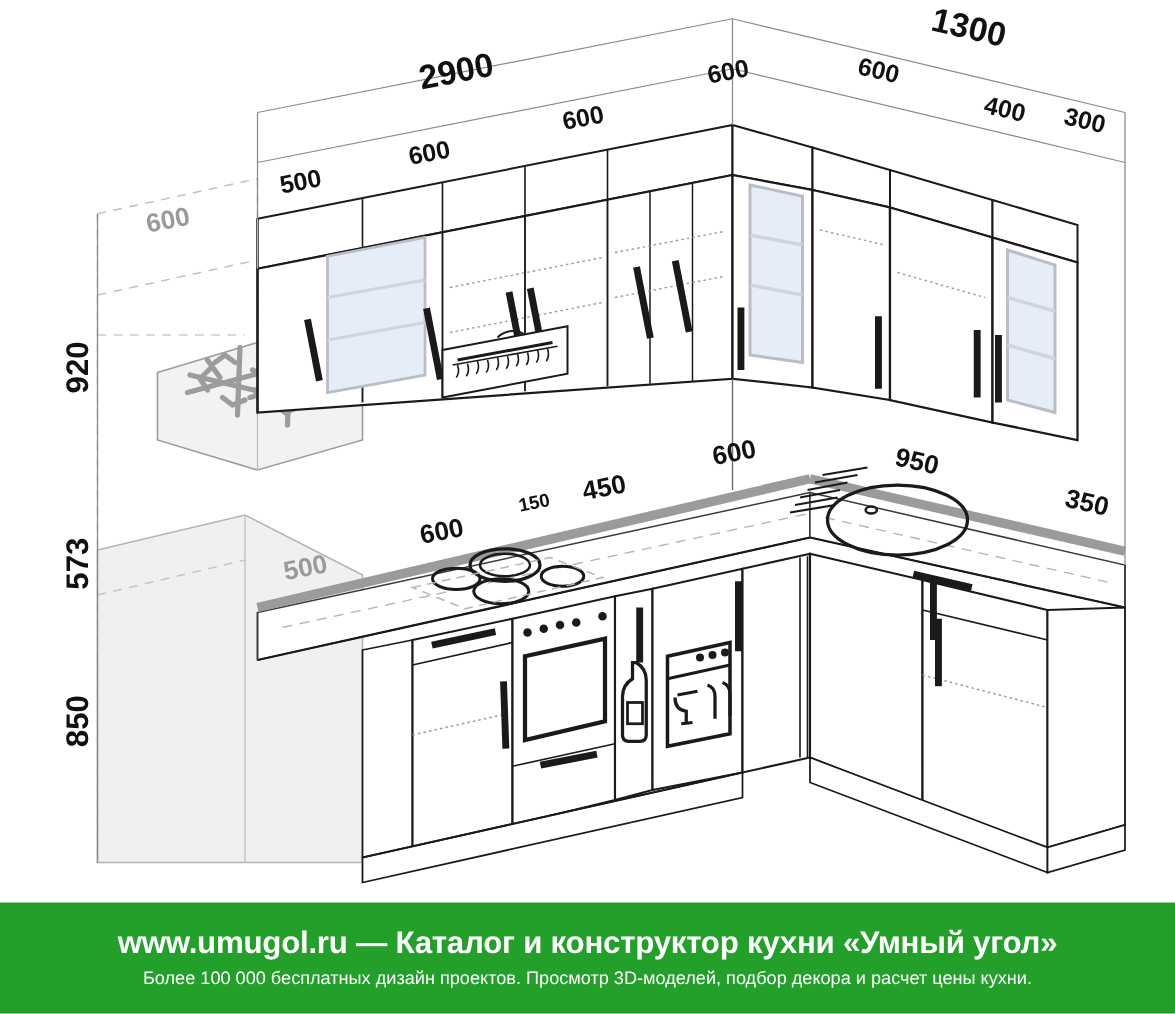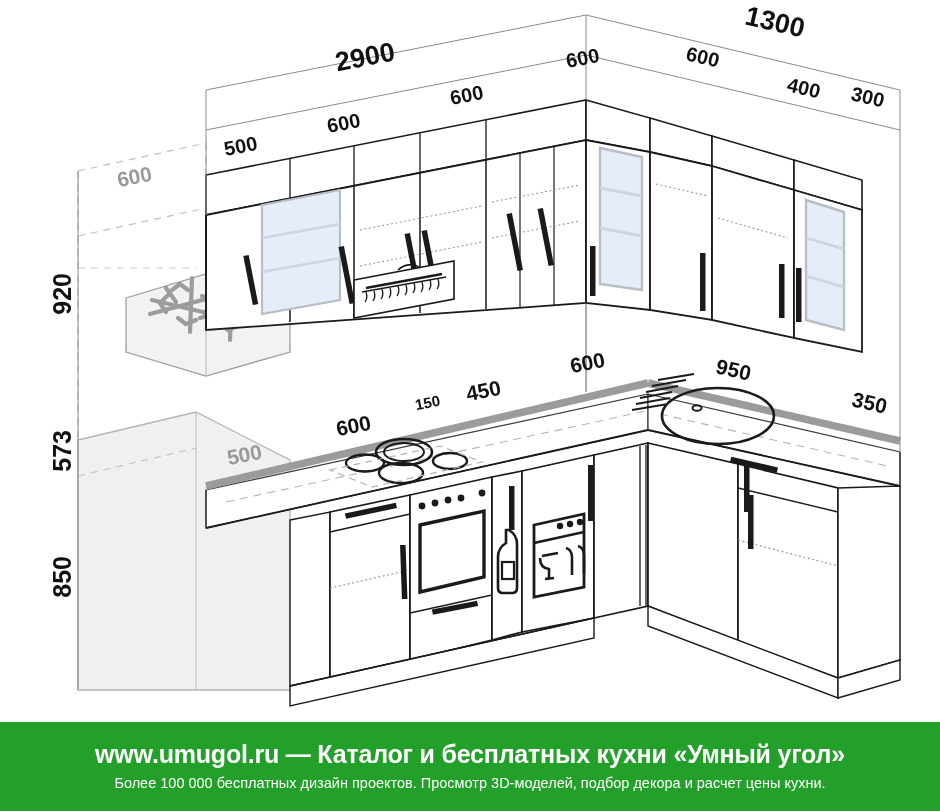--- a/index.html
+++ b/index.html
@@ -364,17 +364,17 @@
 
   <div class="dim gray" style="left:227px;top:443px;font-size:21px;transform:rotate(-11deg);">500</div>
   <div class="dim" style="left:336px;top:414px;font-size:21px;transform:rotate(-11deg);">600</div>
   <div class="dim" style="left:415px;top:394px;font-size:15px;transform:rotate(-11deg);">150</div>
   <div class="dim" style="left:466px;top:379px;font-size:21px;transform:rotate(-11deg);">450</div>
   <div class="dim" style="left:570px;top:351px;font-size:21px;transform:rotate(-11deg);">600</div>
   <div class="dim" style="left:716px;top:358px;font-size:21px;transform:rotate(13deg);">950</div>
   <div class="dim" style="left:852px;top:391px;font-size:21px;transform:rotate(13deg);">350</div>
 
   <div class="banner">
-    <div class="banner-line1">www.umugol.ru  —  Каталог и бесплатных кухни «Умный угол»</div>
+    <div class="banner-line1">www.umugol.ru  —  Каталог и конструктор кухни «Умный угол»</div>
     <div class="banner-line2">Более 100 000 бесплатных дизайн проектов. Просмотр 3D-моделей, подбор декора и расчет цены кухни.</div>
   </div>
 
 </div>
 
 </body></html>

